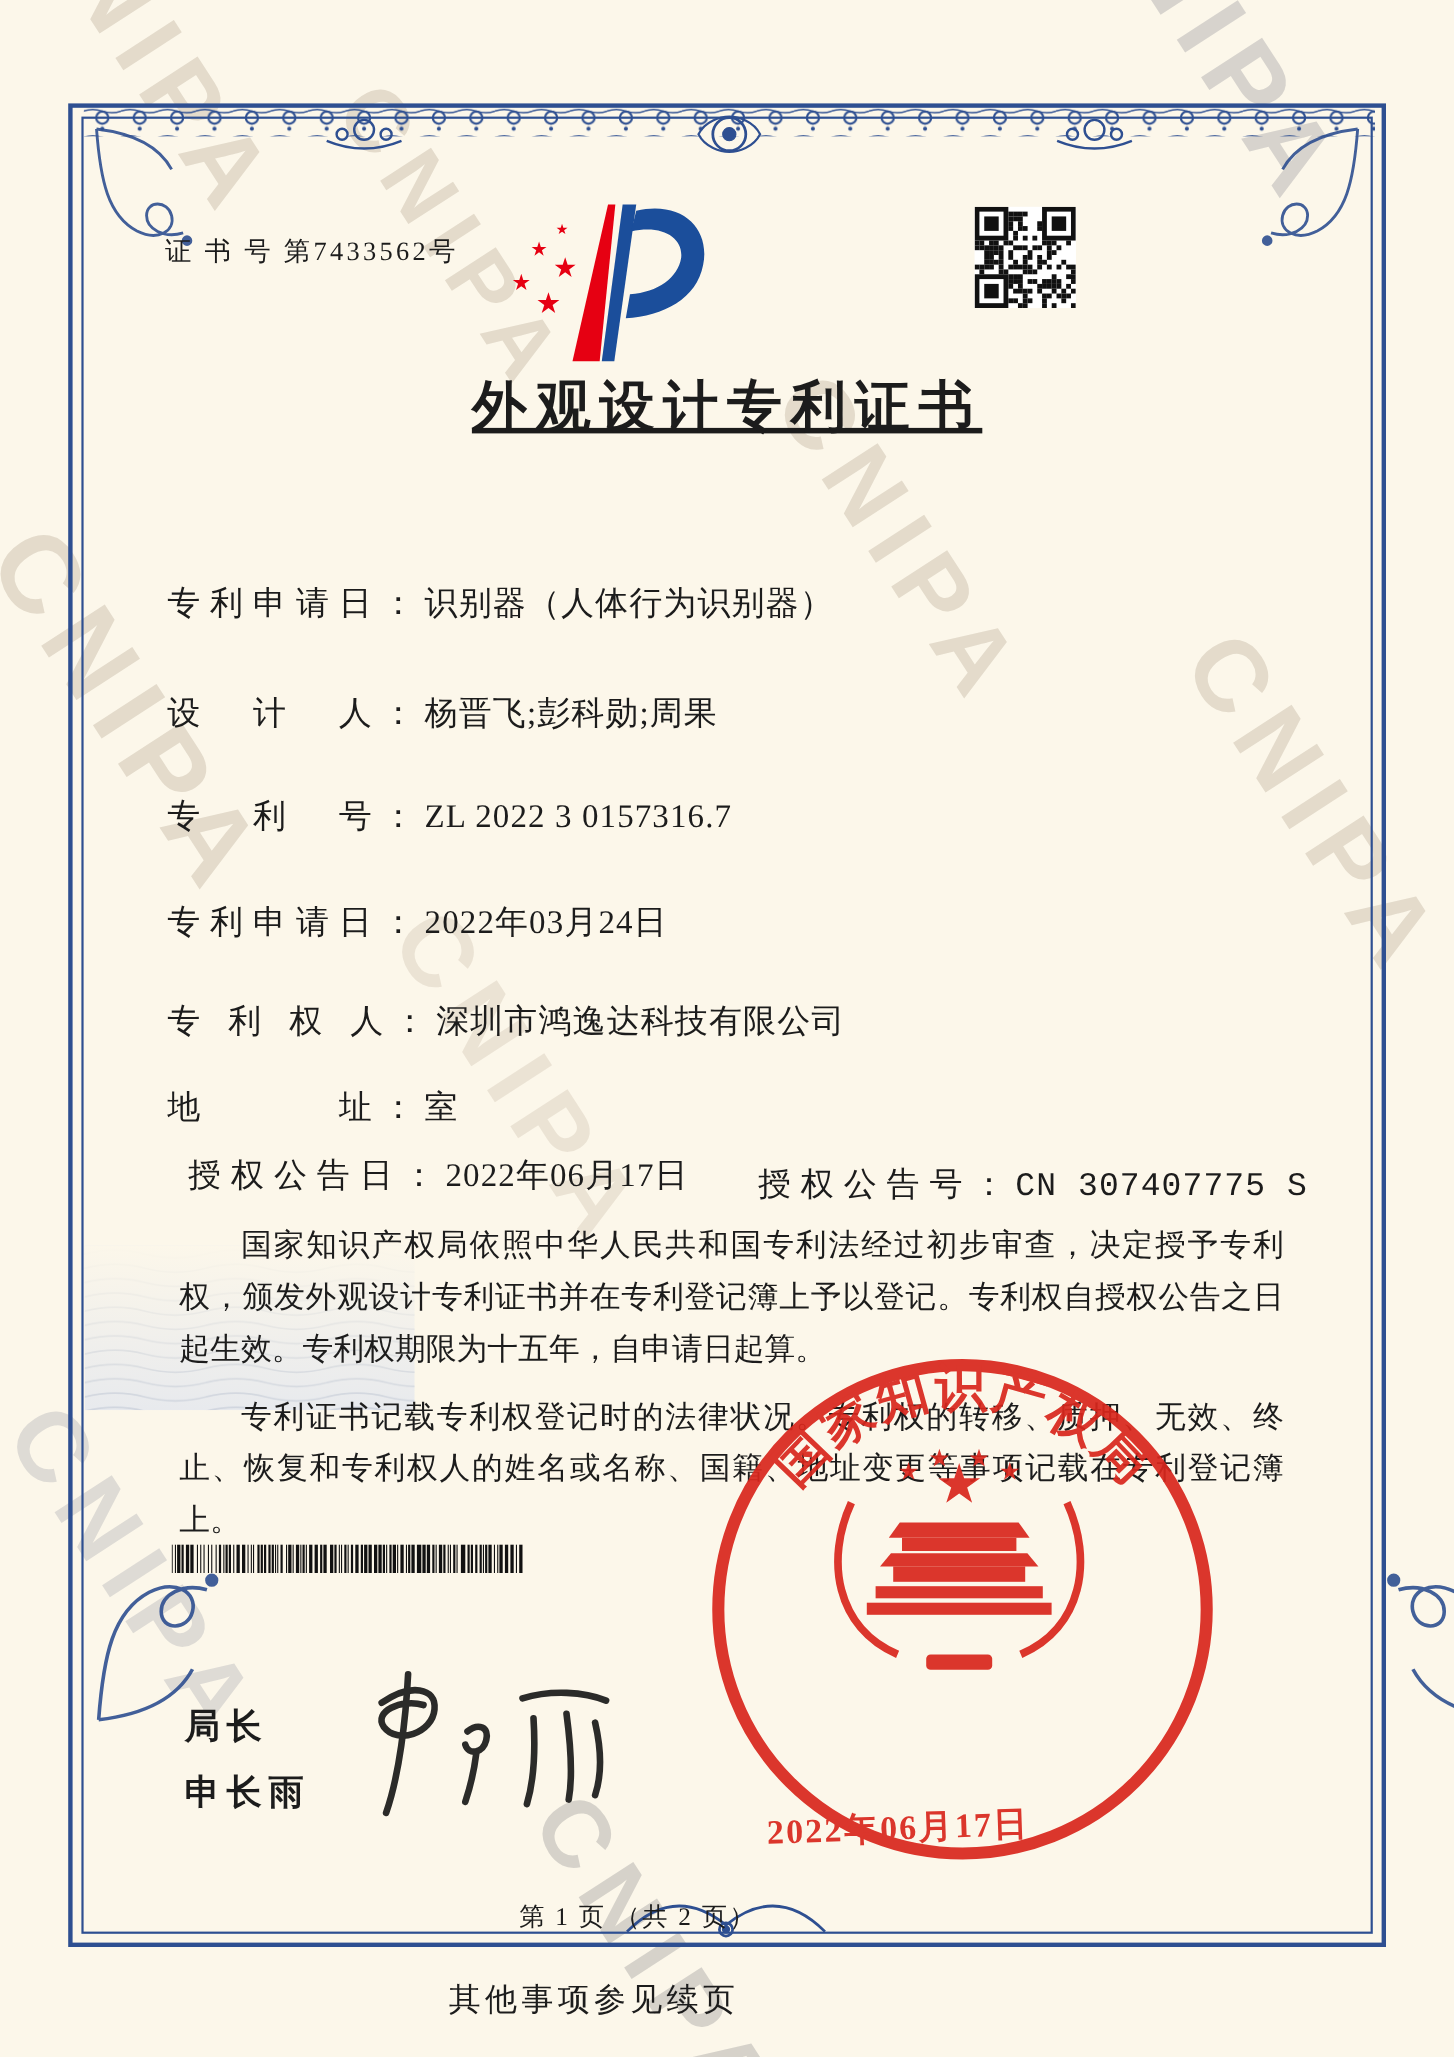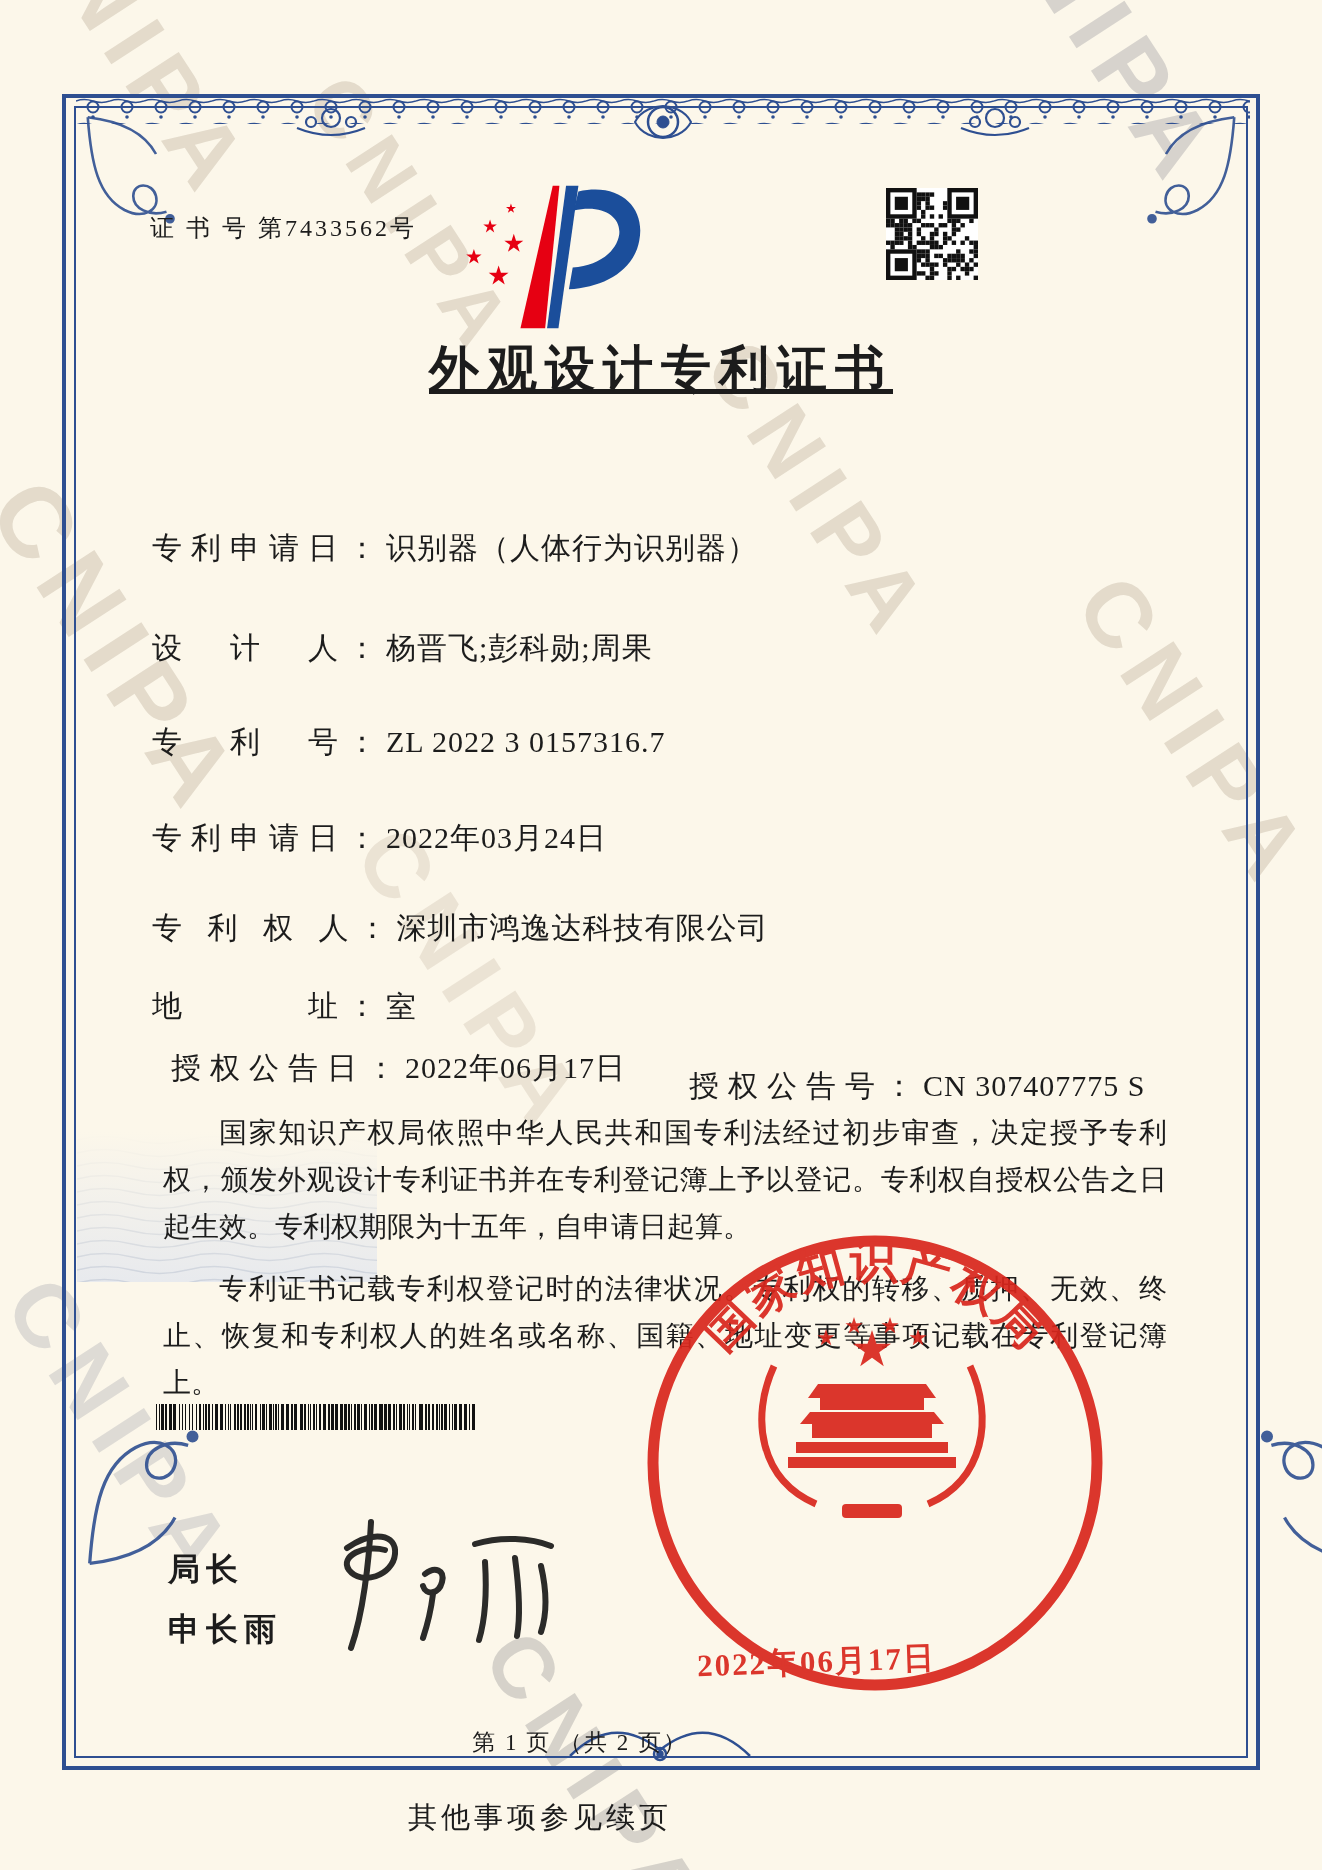--- a/index.html
+++ b/index.html
@@ -29,21 +29,21 @@
   .cert-no{position:absolute; left:150px; top:212px; font-size:24px; letter-spacing:3px; z-index:3;}
   .logo{position:absolute; left:448px; top:182px; z-index:3;}
   .qr{position:absolute; left:886px; top:188px; z-index:3; background:#fff;}
   .title{position:absolute; left:0; width:100%; top:336px; text-align:center;
     font-size:50px; font-weight:bold; letter-spacing:8px; z-index:3;text-decoration:underline;}
   .field-row{position:absolute; left:152px; font-size:30px; z-index:3; white-space:nowrap;}
   .flabel{letter-spacing:9px;}
   .fvalue{letter-spacing:1px;}
   .addr-val{display:inline-block; vertical-align:top; letter-spacing:1px;}
   .addr-line{display:block; line-height:42px;}
-  .grant-no{position:absolute; left:518px; top:18px; white-space:nowrap;}
+  .grant-no{position:absolute; left:518px; top:8px; white-space:nowrap;font-family:Liberation Mono, monospace;}
   .body-text{position:absolute; left:148px; width:1034px; top:1094px; z-index:3;
     font-size:28px; line-height:47px; text-align:justify;}
   .body-text p{margin:15px; text-indent:2em;}
   .barcode{position:absolute; left:156px; top:1404px; z-index:3;}
   .signer{position:absolute; left:168px; z-index:3; font-size:32px; font-weight:bold;
     font-family:"Liberation Sans","DejaVu Sans",sans-serif; letter-spacing:6px;}
   .signature{position:absolute; left:285px; top:1510px; z-index:4;}
   .seal{position:absolute; left:640px; top:1223px; z-index:5; opacity:.92;}
   .page-footer{position:absolute; left:150px; width:860px; top:1727px; text-align:center;
     font-size:23px; letter-spacing:2px; z-index:3;}

